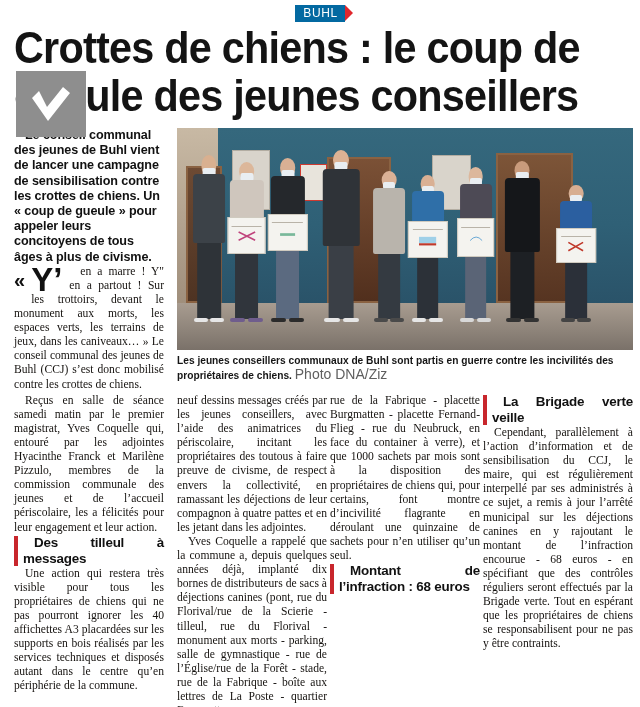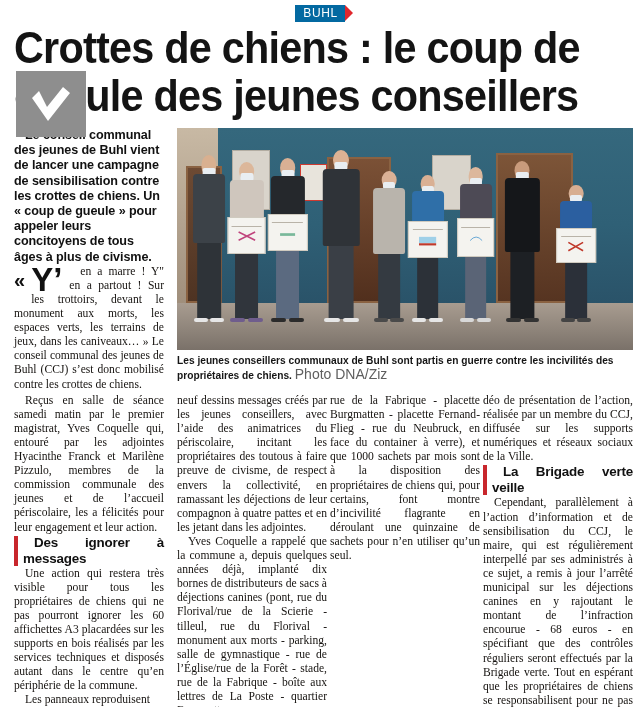--- a/index.html
+++ b/index.html
@@ -319,24 +319,23 @@
   <p class="intro">Le conseil communal des jeunes de Buhl vient de lancer une campagne de sensibilisation contre les crottes de chiens. Un « coup de gueule » pour appeler leurs concitoyens de tous âges à plus de civisme.</p>
 
   <div class="quote-block">
     <span class="guillemet">«</span>
     <span class="dropcap">Y’</span>
     <p class="quote-text">en a marre ! Y" en a partout ! Sur les trottoirs, devant le monument aux morts, les espaces verts, les terrains de jeux, dans les caniveaux… » Le conseil communal des jeunes de Buhl (CCJ) s’est donc mobilisé contre les crottes de chiens.</p>
   </div>
 
   <p>Reçus en salle de séance samedi matin par le premier magistrat, Yves Coquelle qui, entouré par les adjointes Hyacinthe Franck et Marilène Pizzulo, membres de la commission communale des jeunes et de l’accueil périscolaire, les a félicités pour leur engagement et leur action.</p>
 
-  <p class="subhead">Des ignorer à messages</p>
-
-  <p>Une action qui restera très visible pour tous les propriétaires de chiens qui ne pas pourront ignorer les 60 affichettes A3 placardées sur les supports en bois réalisés par les services techniques et disposés autant dans le centre qu’en périphérie de la commune.</p>
-  <p>Les panneaux reproduisent</p>
+  <p class="subhead">Des tilleul à messages</p>
+
+  <p>Une action qui restera très visible pour tous les propriétaires de chiens qui ne pas pourront ignorer les 40 affichettes A3 placardées sur les supports en bois réalisés par les services techniques et disposés autant dans le centre qu’en périphérie de la commune.</p>
 </div>
 
 <div class="photo-wrap">
   <div class="photo">
     <div class="ph-wall"></div>
     <div class="ph-wall-left"></div>
     <div class="ph-ground"></div>
 
     <div class="ph-door d1"></div>
     <div class="ph-door d2"></div>
@@ -464,19 +463,19 @@
   <span class="credit">Photo DNA/Ziz</span>
 </div>
 
 <div class="col" id="col2">
   <p class="noind">neuf dessins messages créés par les jeunes conseillers, avec l’aide des animatrices du périscolaire, incitant les propriétaires des toutous à faire preuve de civisme, de respect envers la collectivité, en ramassant les déjections de leur compagnon à quatre pattes et en les jetant dans les adjointes.</p>
   <p>Yves Coquelle a rappelé que la commune a, depuis quelques années déjà, implanté dix bornes de distributeurs de sacs à déjections canines (pont, rue du Florival/rue de la Scierie - tilleul, rue du Florival - monument aux morts - parking, salle de gymnastique - rue de l’Église/rue de la Forêt - stade, rue de la Fabrique - boîte aux lettres de La Poste - quartier Burgmatten –</p>
 </div>
 
 <div class="col" id="col3">
   <p class="noind">rue de la Fabrique - placette Burgmatten - placette Fernand-Flieg - rue du Neubruck, en face du container à verre), et que 1000 sachets par mois sont à la disposition des propriétaires de chiens qui, pour certains, font montre d’incivilité flagrante en déroulant une quinzaine de sachets pour n’en utiliser qu’un seul.</p>
+  <p class="subhead">Montant de l’infraction : 68 euros</p>
 </div>
 
 <div class="col" id="col4">
-  <p class="noind">déo de présentation de l’action, réalisée par un membre du CCJ, diffusée sur les supports numériques et réseaux sociaux de la Ville.</p>
   <p class="subhead">La Brigade verte veille</p>
   <p>Cependant, parallèlement à l’action d’information et de sensibilisation du CCJ, le maire, qui est régulièrement interpellé par ses administrés à ce sujet, a remis à jour l’arrêté municipal sur les déjections canines en y rajoutant le montant de l’infraction encourue - 68 euros - en spécifiant que des contrôles réguliers seront effectués par la Brigade verte. Tout en espérant que les propriétaires de chiens se responsabilisent pour ne pas y être contraints.</p>
 </div>
 
 </body></html>

